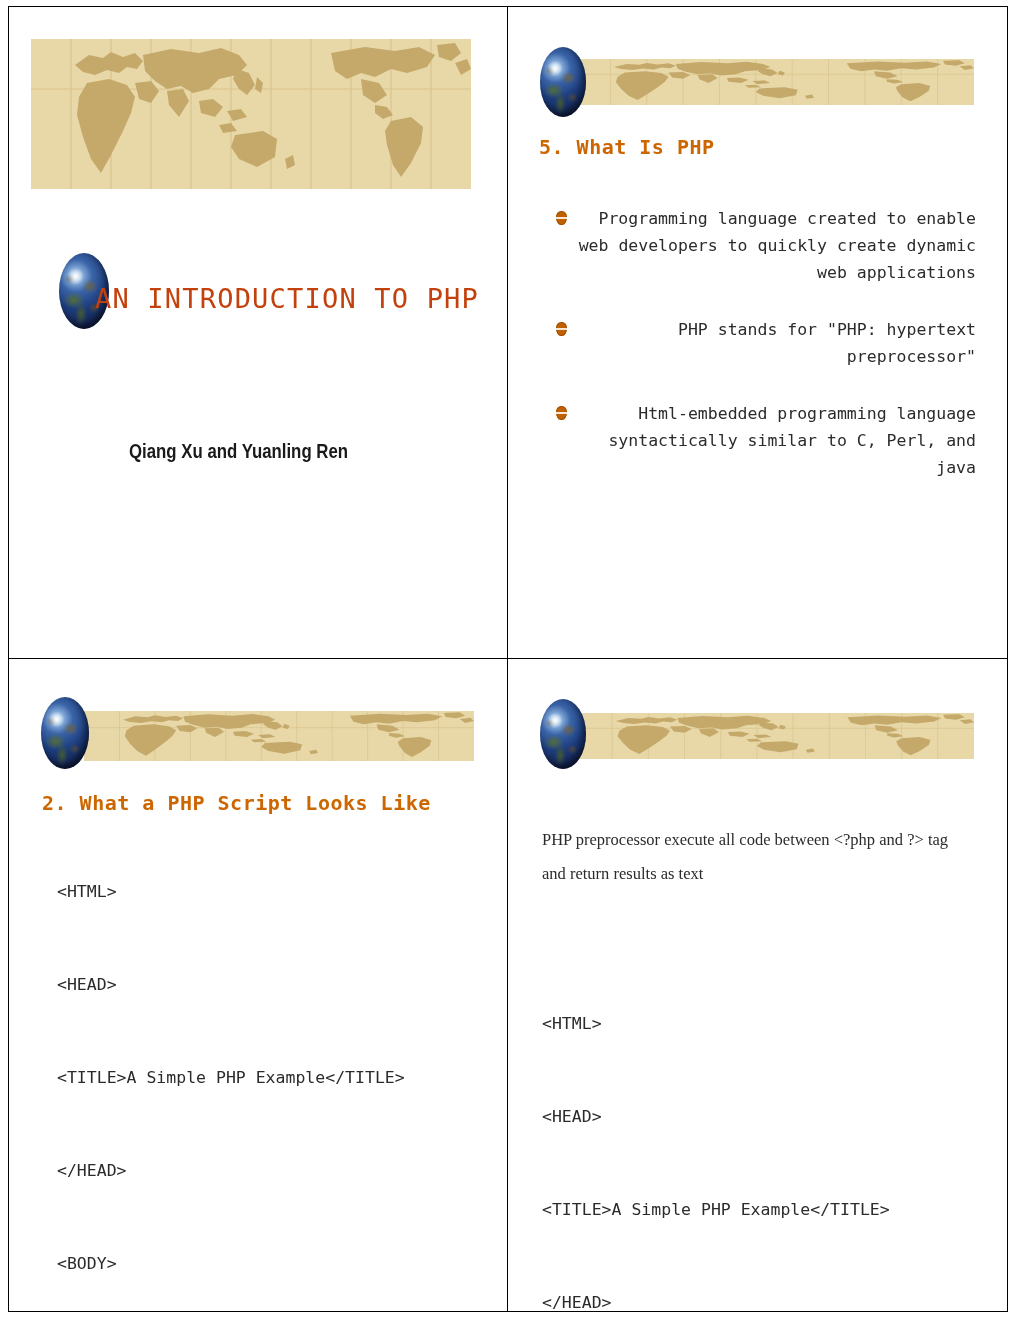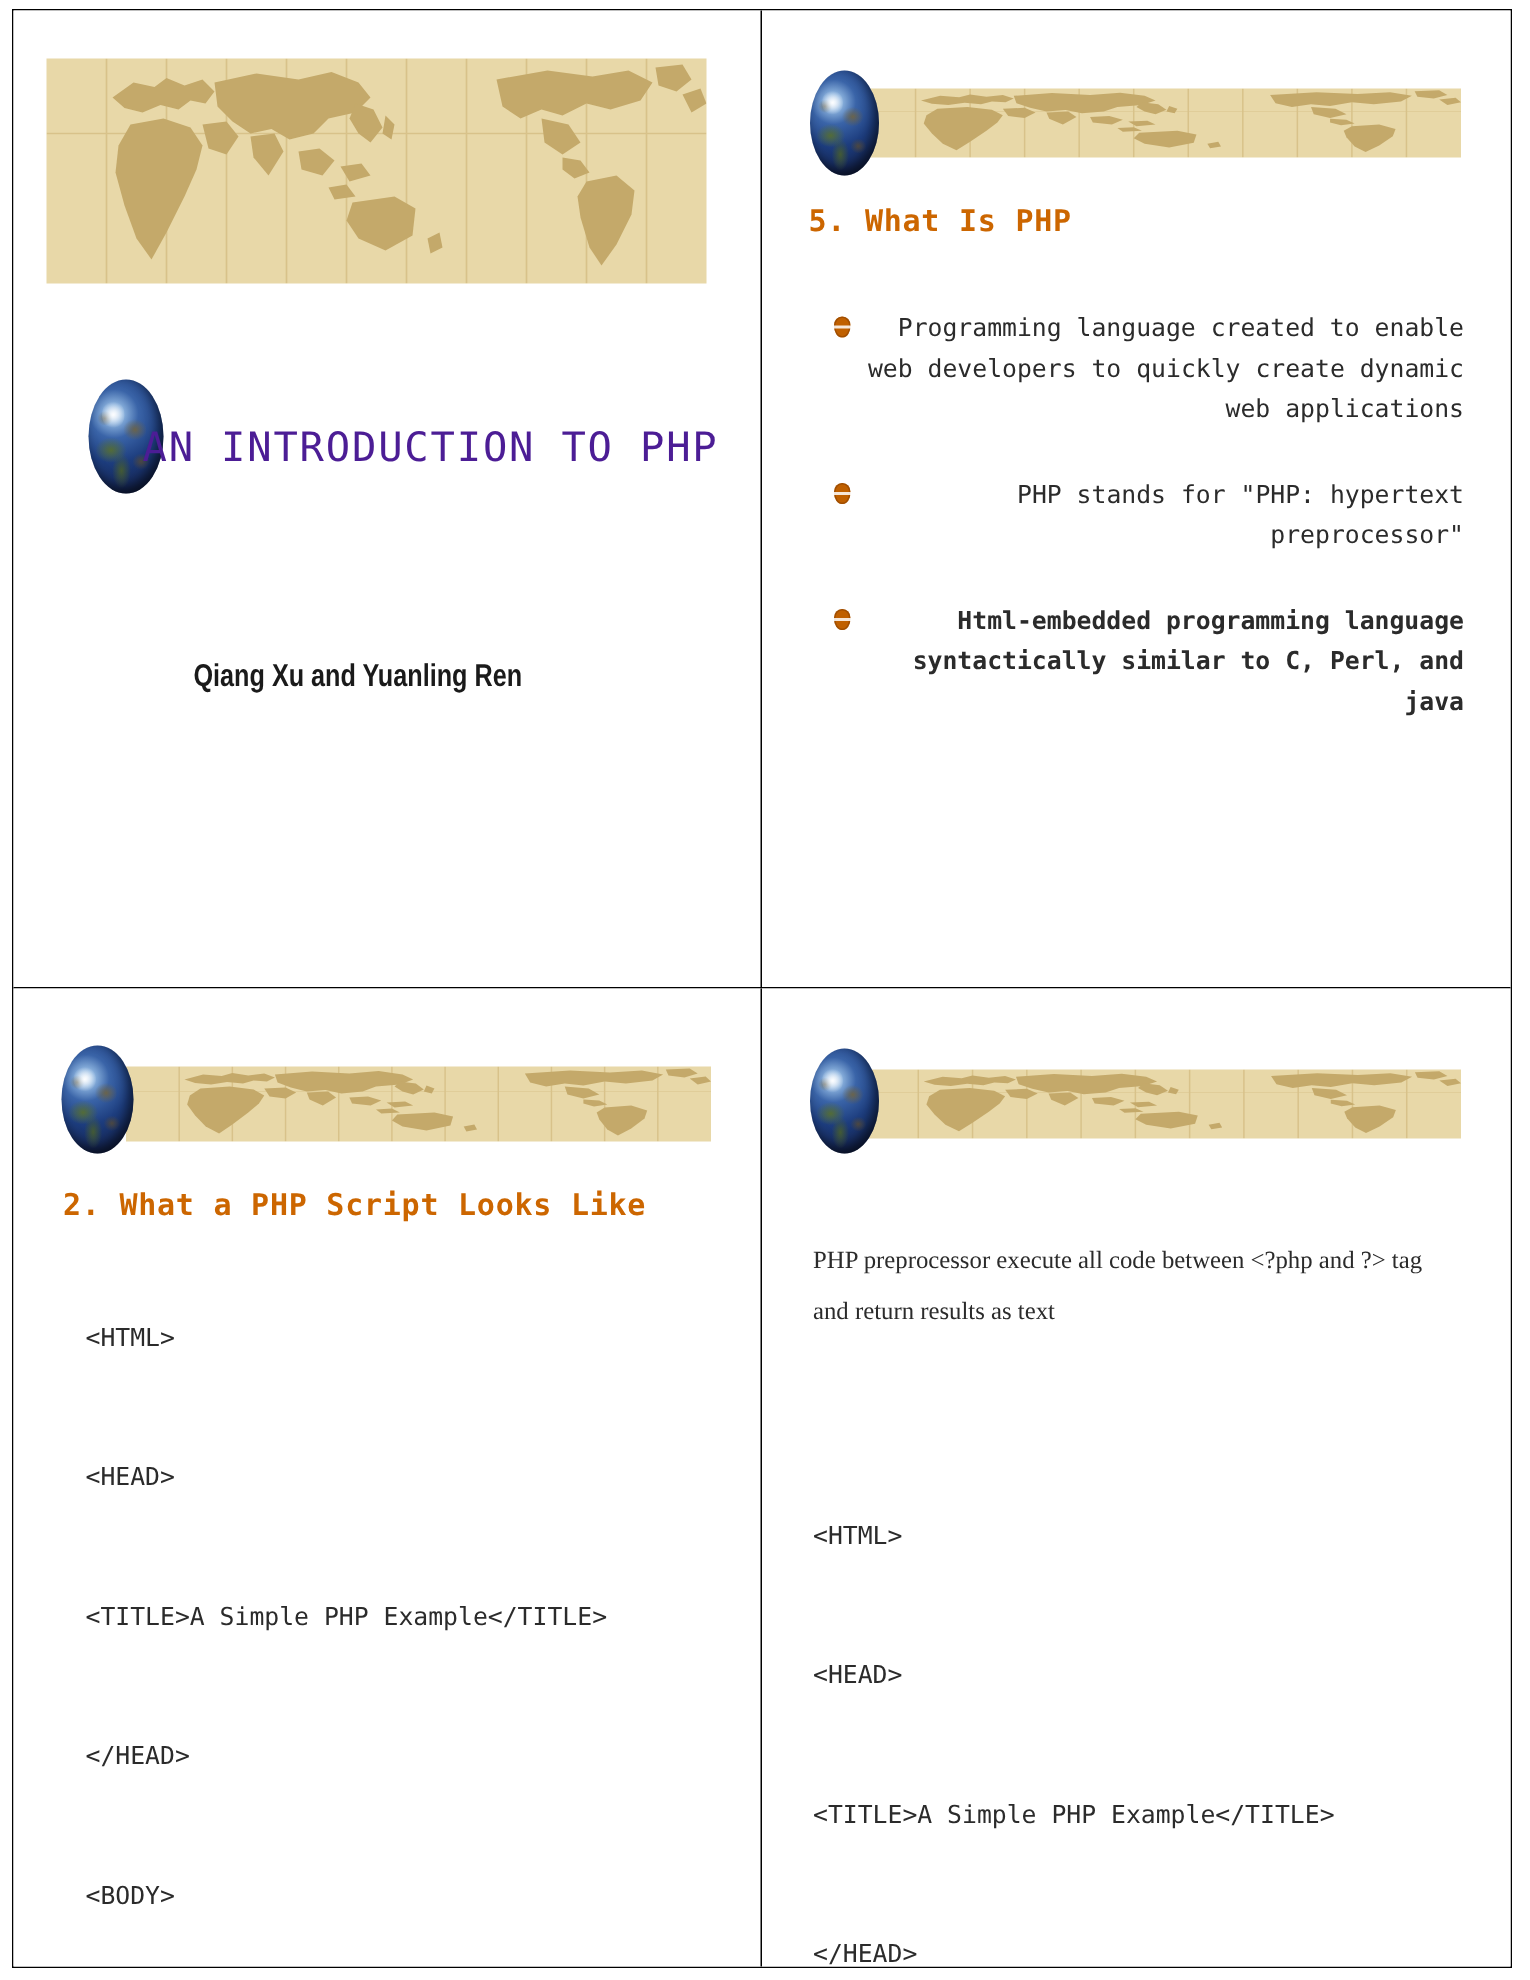--- a/index.html
+++ b/index.html
@@ -83,21 +83,21 @@
     font-weight: bold;
     font-size: 20px;
     color: #cc6600;
     letter-spacing: .5px;
     white-space: nowrap;
   }
   .cover-title {
     position: absolute;
     font-family: "DejaVu Sans Mono", "Liberation Mono", monospace;
     font-size: 27px;
-    color: #4c1d95;
+    color: #c2410c;
     letter-spacing: 1.2px;
     white-space: nowrap;
   }
   .cover-authors {
     position: absolute;
     font-family: "Liberation Sans", sans-serif;
     font-weight: bold;
     font-size: 21px;
     color: #1a1a1a;
     transform: scaleX(.80);
@@ -114,21 +114,21 @@
   }
   .bullet-item {
     position: relative;
     padding-left: 22px;
     margin-bottom: 30px;
     font-family: "DejaVu Sans Mono", "Liberation Mono", monospace;
     font-size: 16.5px;
     line-height: 27px;
     color: #2b2b2b;
   }
-  .bullet-item:last-child { margin-bottom: 0; font-weight: bold; }
+  .bullet-item:last-child { margin-bottom: 0; }
   .bullet-marker {
     position: absolute;
     left: 0;
     top: 6px;
     width: 11px;
     height: 14px;
     background: #c06000;
     border-radius: 48% 48% 45% 45% / 42% 42% 55% 55%;
     box-shadow: inset 0 0 0 1px rgba(140,66,0,.6);
   }

